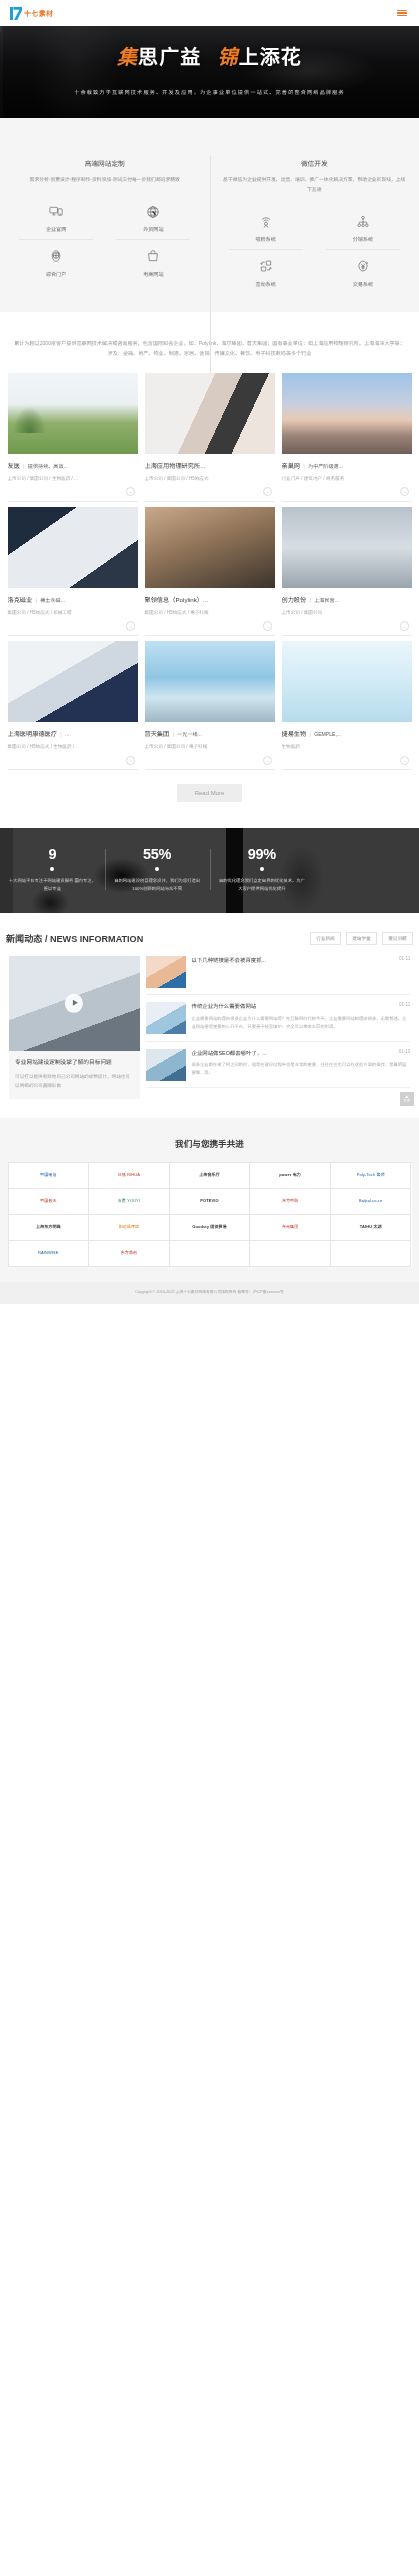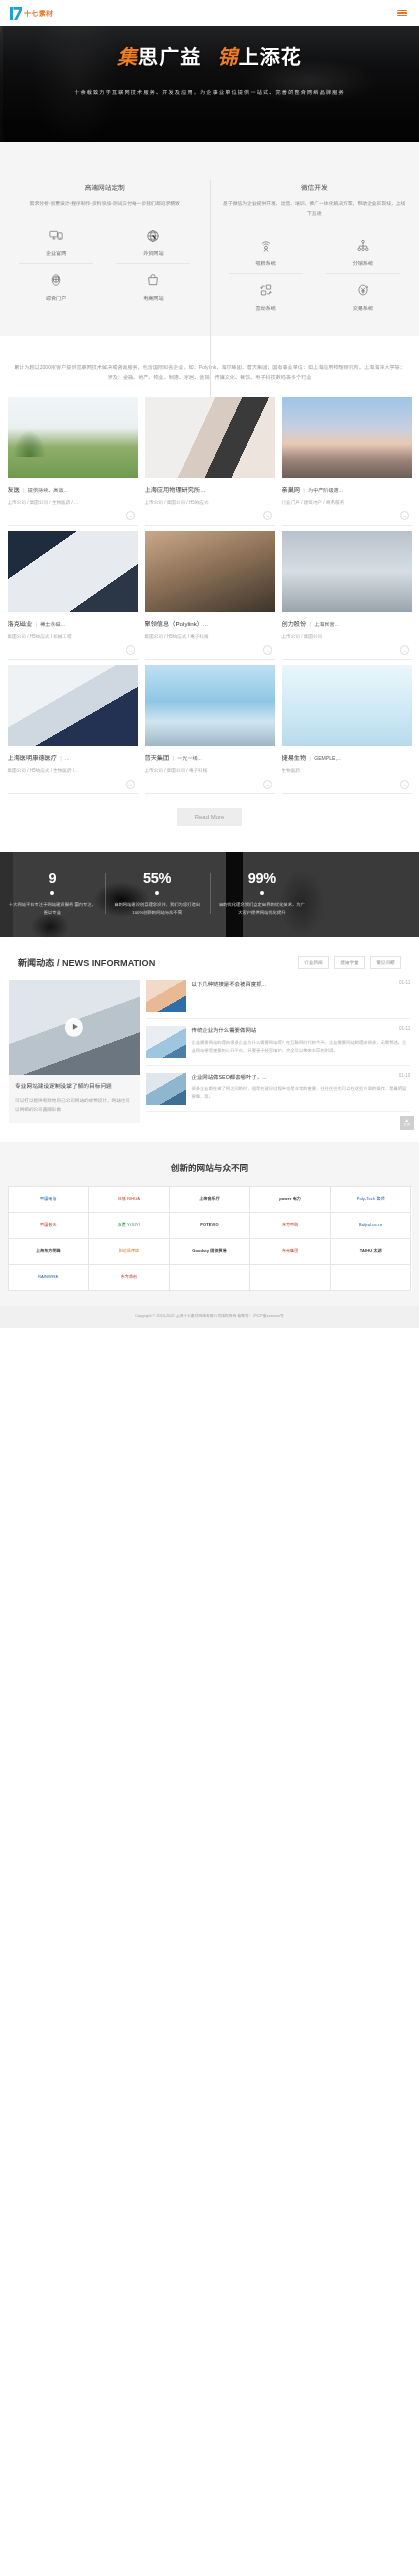--- a/index.html
+++ b/index.html
@@ -27,21 +27,21 @@
     position:relative; width:9.1px; height:13px;
     background:#1f9fd8;
     clip-path:polygon(0 0,100% 0,100% 18%,42% 100%,8% 100%,66% 22%,0 22%);
   }
   .logo-text{ color:#e8772a; font-size:7px; font-weight:bold; letter-spacing:0.3px; }
   .menu-btn{ display:flex; flex-direction:column; gap:1.6px; cursor:pointer; padding:2.2px; }
   .menu-btn span{ display:block; width:10.2px; height:1.1px; background:#e8772a; border-radius:0.5px; }
 
   
   .hero{
-    position:relative; height:116px; overflow:hidden;
+    position:relative; height:92px; overflow:hidden;
     background:#0d0d0e;
   }
   .hero-bg{
     position:absolute; inset:0;
     background:
       linear-gradient(90deg, rgba(255,255,255,.05) 0 3.2px, transparent 3.2px 15px),
       linear-gradient(100deg, rgba(255,255,255,.07) 0 1.6px, transparent 1.6px 27px),
       linear-gradient(75deg, rgba(255,255,255,.04) 0 5.4px, transparent 5.4px 38px),
       linear-gradient(180deg,#2a2b2d 0%,#141416 45%,#090909 100%);
     opacity:.95;
@@ -154,21 +154,21 @@
     background:rgba(255,255,255,.22);
   }
   .stat-num{ color:#fff; font-size:14.5px; font-weight:bold; letter-spacing:-0.3px; }
   .stat-dot{
     width:3.8px; height:3.8px; border-radius:50%; background:#fff; margin:5.4px auto 5.4px;
   }
   .stat-txt{ color:#d8d8d8; font-size:4.3px; line-height:1.95; padding:0 3.2px; }
 
   
   .news{ background:#fff; padding:18.3px 0 12px; }
-  .news-top{ display:flex; align-items:flex-end; justify-content:space-between; padding:0 18px; }
+  .news-top{ display:flex; align-items:flex-end; justify-content:space-between; padding:0 6px; }
   .news-title{ font-size:9.1px; font-weight:bold; color:#3a3a3a; }
   .news-tabs{ display:flex; gap:4.8px; }
   .news-tab{
     font-size:4.6px; color:#8b8b8b; border:0.5px solid #e3e3e3; padding:2.7px 5.4px; cursor:pointer;
     background:#fff;
   }
   .news-body{ display:flex; gap:6.5px; padding:0 8.6px; margin-top:10.8px; align-items:flex-start; }
   .news-feature{ width:131px; }
   .news-feature-img{
     width:131px; height:95px; position:relative; overflow:hidden; background:#cfd4d9;
@@ -632,21 +632,21 @@
 </section>
 
 <div class="totop-wrap">
   <div class="totop" style="top:-18.3px;">
     <span class="car">▲</span>
     <span>TOP</span>
   </div>
 </div>
 
 <section class="partners">
-  <h2 class="partners-title">创新的网站与众不同</h2>
+  <h2 class="partners-title">我们与您携手共进</h2>
   <div class="logo-grid">
     <div class="logo-cell c-blue">中国电信</div>
     <div class="logo-cell c-red">日播 RIHUA</div>
     <div class="logo-cell c-dark">上海音乐厅</div>
     <div class="logo-cell c-dark">power 电力</div>
     <div class="logo-cell c-blue">Poly-Tech 聚领</div>
     <div class="logo-cell c-red">中国普天</div>
     <div class="logo-cell c-green">友医 YOUYI</div>
     <div class="logo-cell c-dark">POTEVIO</div>
     <div class="logo-cell c-red">东方中联</div>

